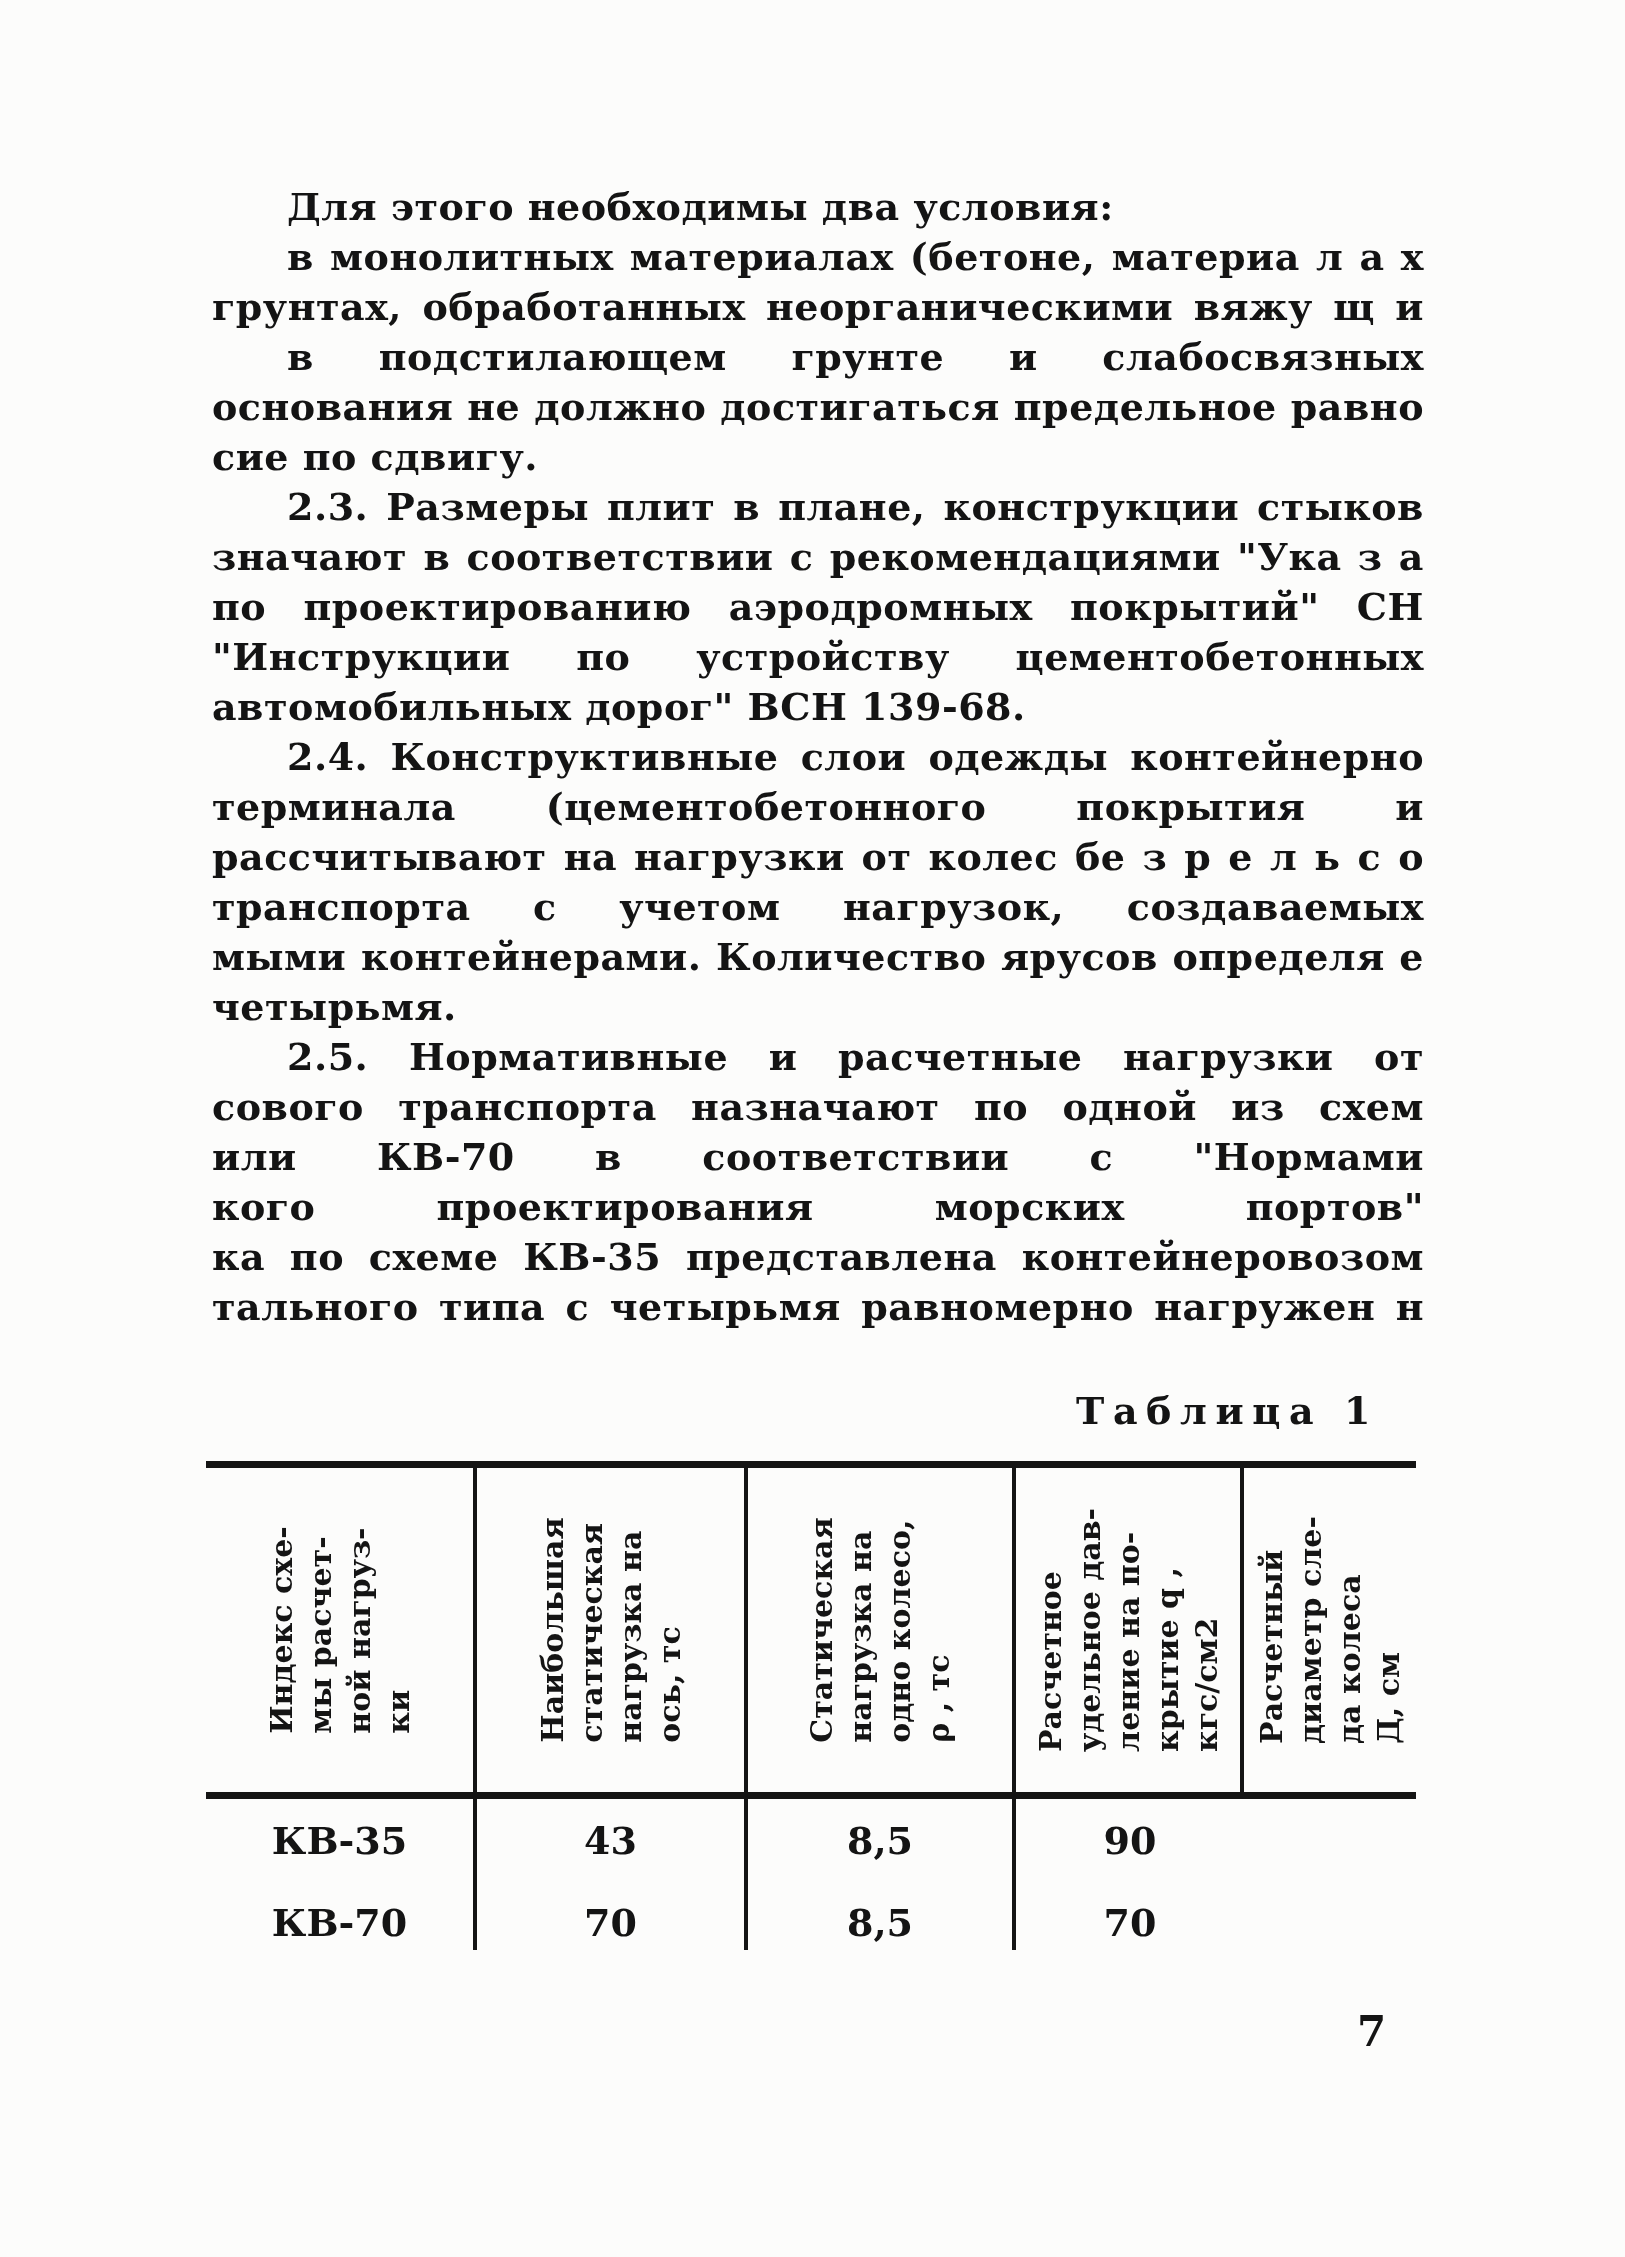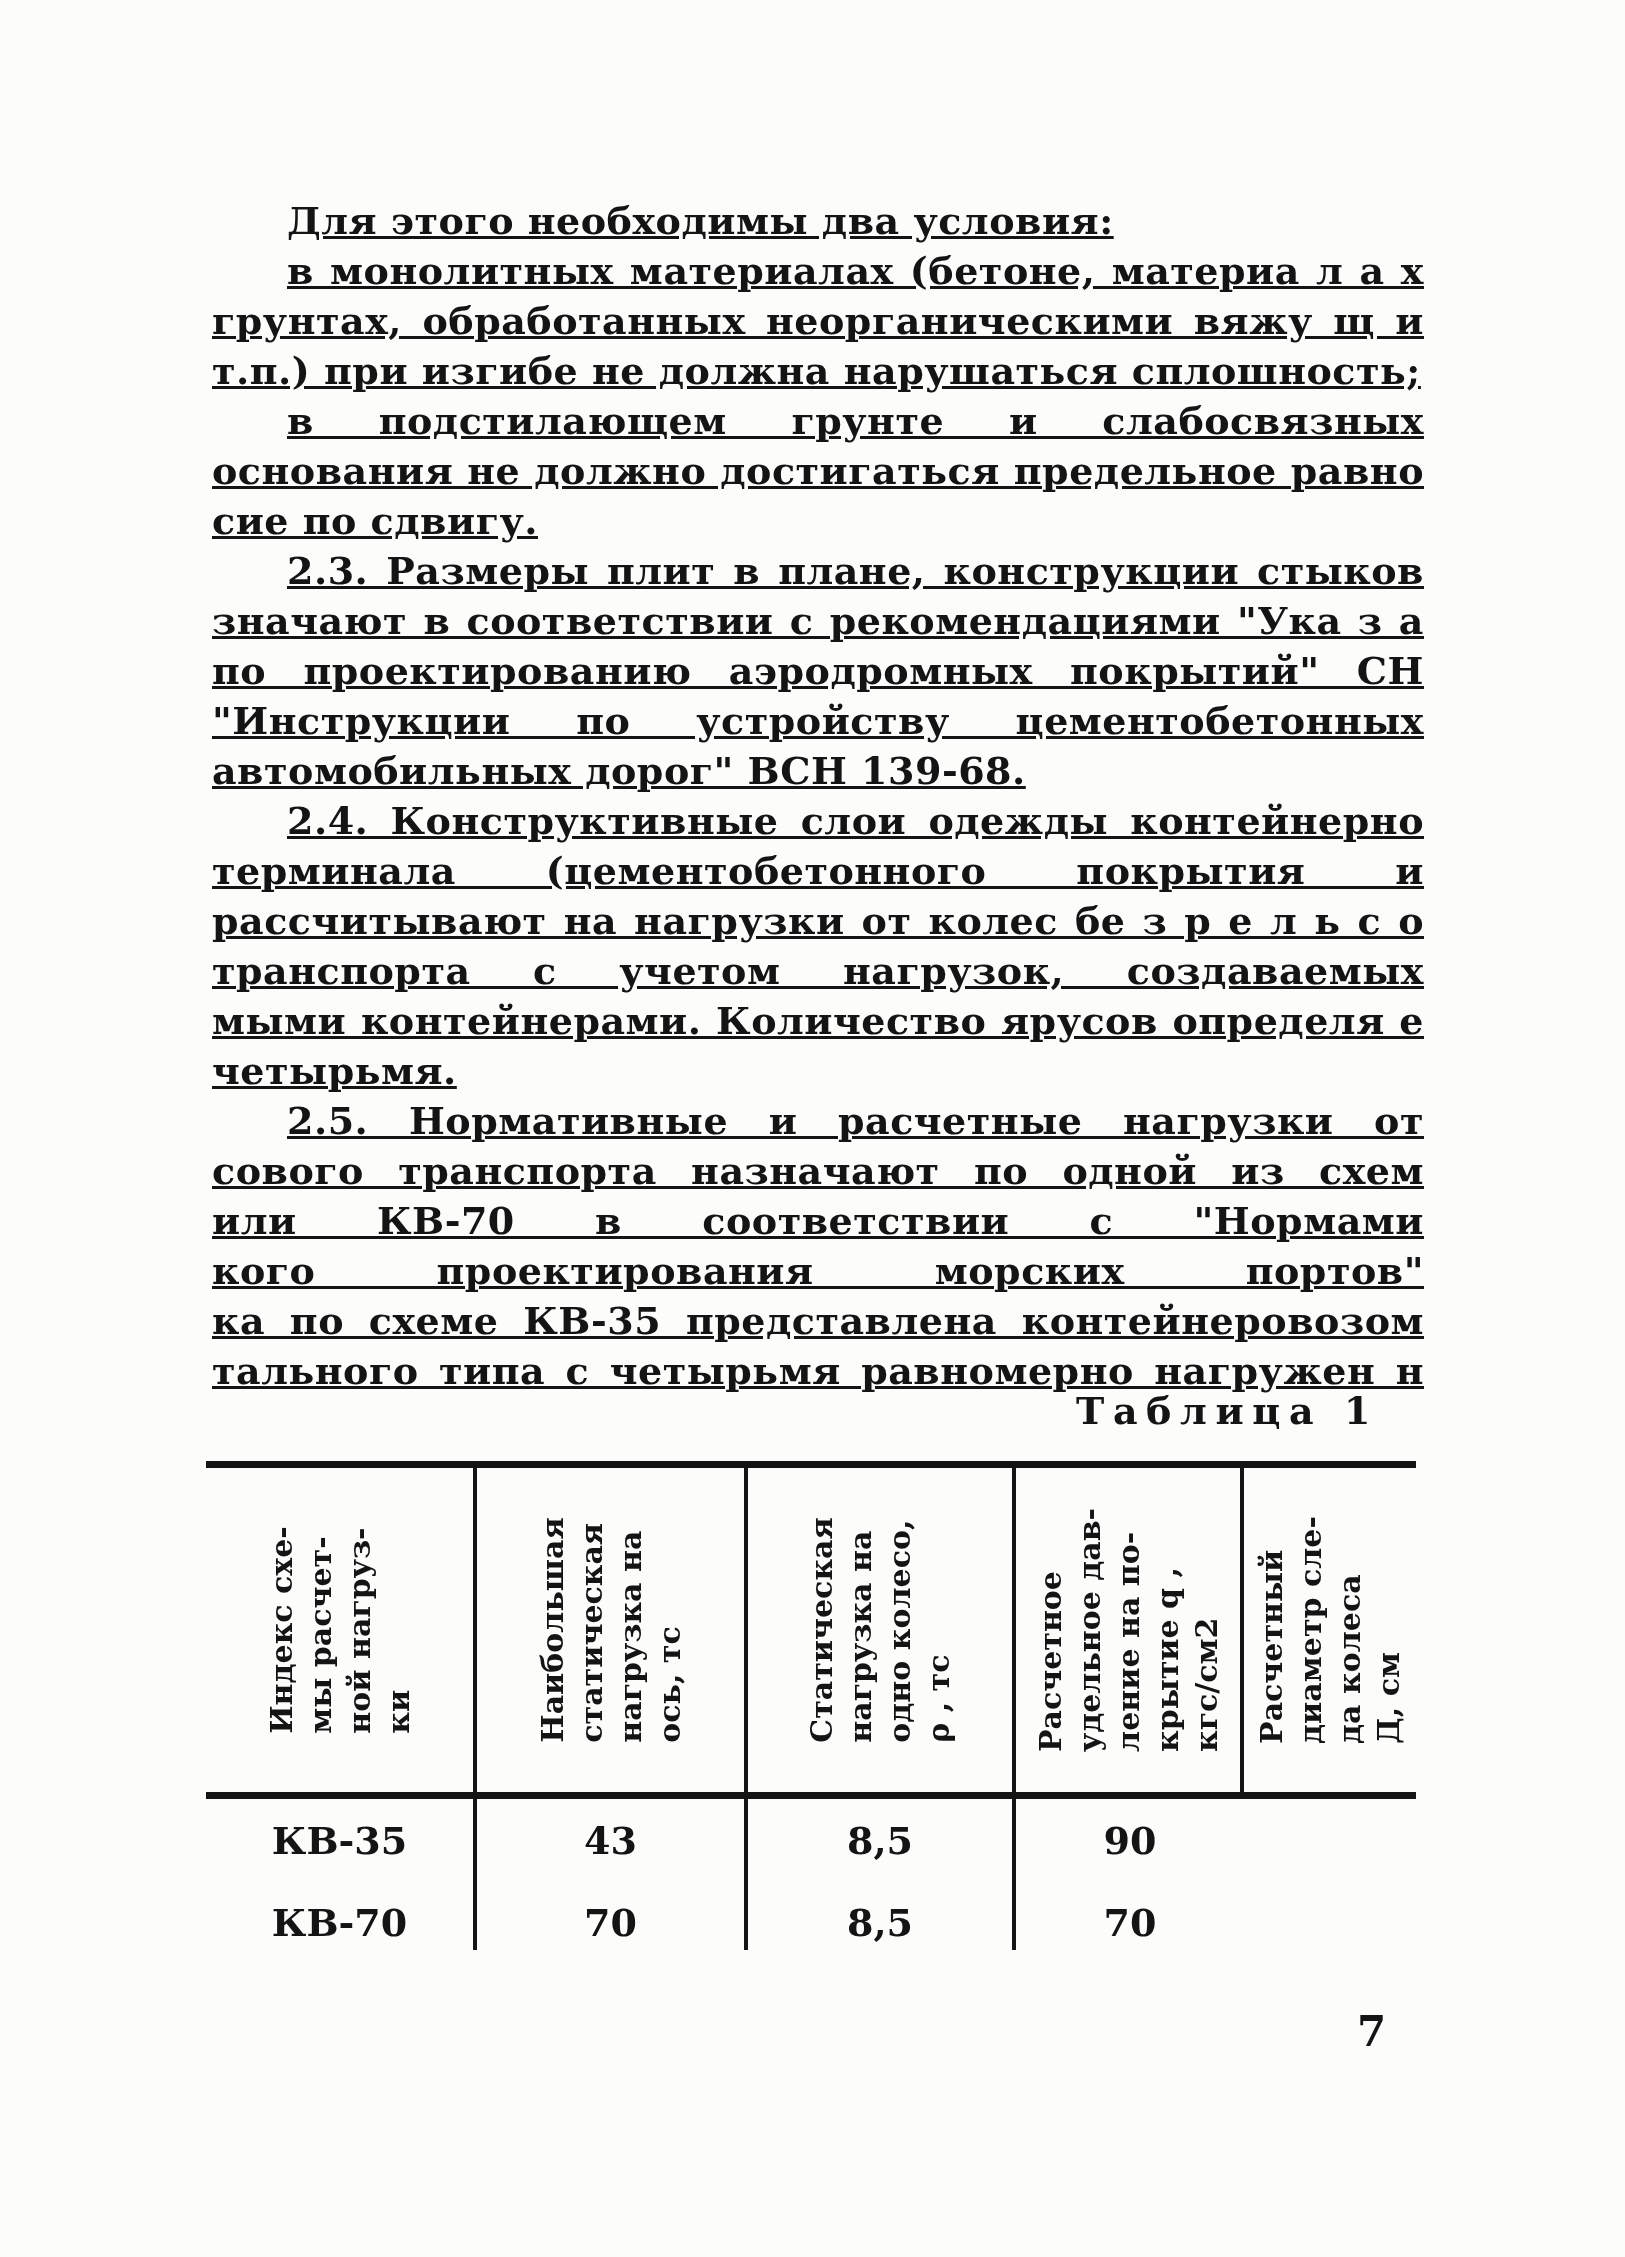--- a/index.html
+++ b/index.html
@@ -2,21 +2,21 @@
 <html><head>
 <meta charset="utf-8">
 <style>
   :root { --ink:#141414; }
   html,body { margin:0; padding:0; background:#ffffff; }
   .page {
     position:relative; width:1626px; height:2258px;
     background:#fcfcfb; color:var(--ink); overflow:hidden;
     font-family:"DejaVu Serif", serif; font-weight:700;
   }
-  .text-block { position:absolute; left:212px; top:196px; width:1212px;text-decoration:underline; }
+  .text-block { position:absolute; left:212px; top:182px; width:1212px; }
   .line {
     font-size:38px; line-height:50px; height:50px;
     letter-spacing:0.5px;
     text-align:justify; text-align-last:justify;
     white-space:normal; overflow:hidden;
   }
   .line.end { text-align-last:left; }
   .line.indent { text-indent:75px; }
 
   .caption {
@@ -53,21 +53,20 @@
 </style>
 </head>
 <body>
 
 <div class="page">
 
   <div class="text-block">
     <div class="line indent end">Для этого необходимы два условия:</div>
     <div class="line indent">в монолитных материалах (бетоне, материа л а х и</div>
     <div class="line">грунтах, обработанных неорганическими вяжу щ и м и, и</div>
-    <div class="line end">т.п.) при изгибе не должна нарушаться сплошность;</div>
     <div class="line indent">в подстилающем грунте и слабосвязных материалах</div>
     <div class="line">основания не должно достигаться предельное равно в е-</div>
     <div class="line end">сие по сдвигу.</div>
     <div class="line indent">2.3. Размеры плит в плане, конструкции стыков на-</div>
     <div class="line">значают в соответствии с рекомендациями "Ука з а н и й</div>
     <div class="line">по проектированию аэродромных покрытий" СН 120-70,</div>
     <div class="line">"Инструкции по устройству цементобетонных покрытий</div>
     <div class="line end">автомобильных дорог" ВСН 139-68.</div>
     <div class="line indent">2.4. Конструктивные слои одежды контейнерно г о</div>
     <div class="line">терминала (цементобетонного покрытия и основания)</div>

